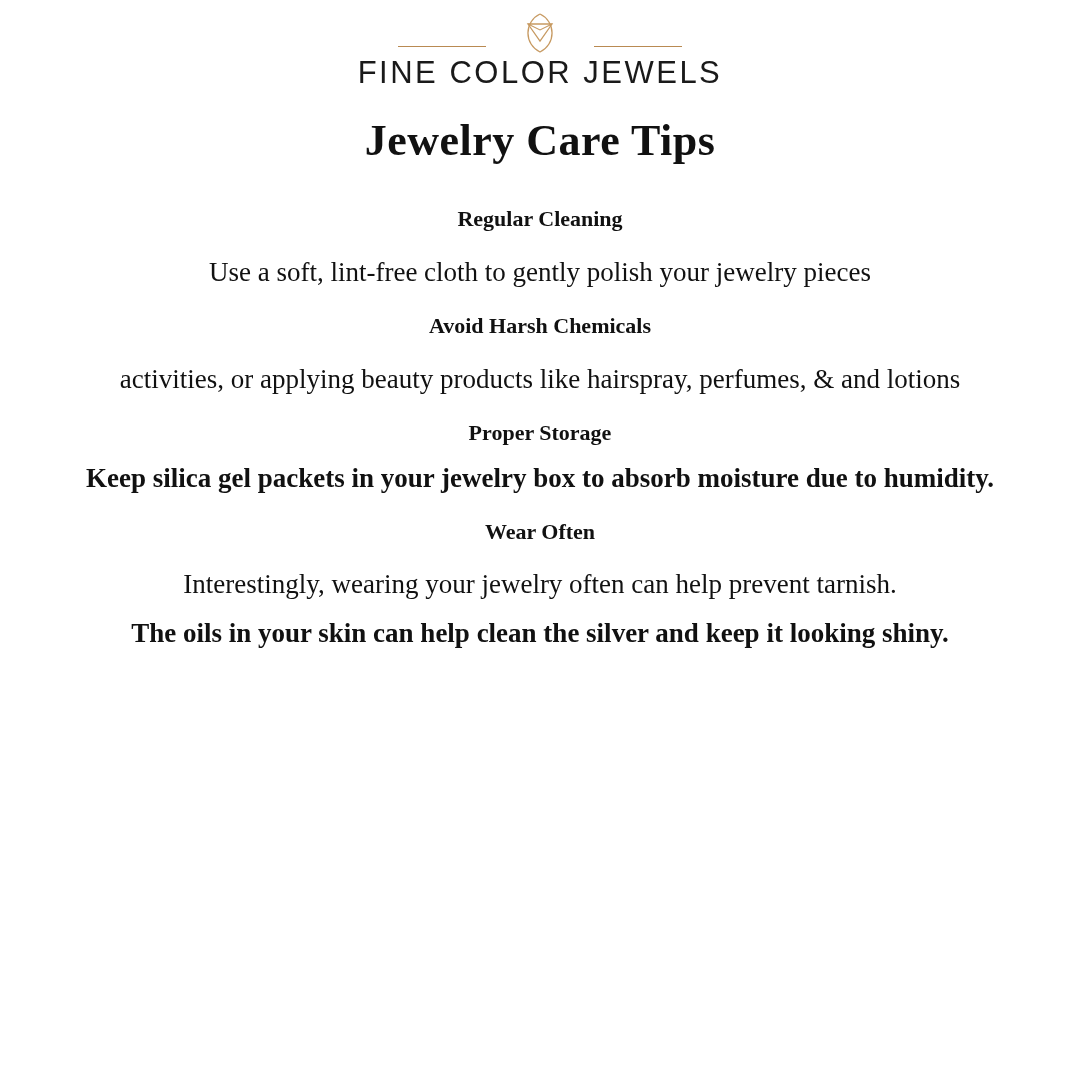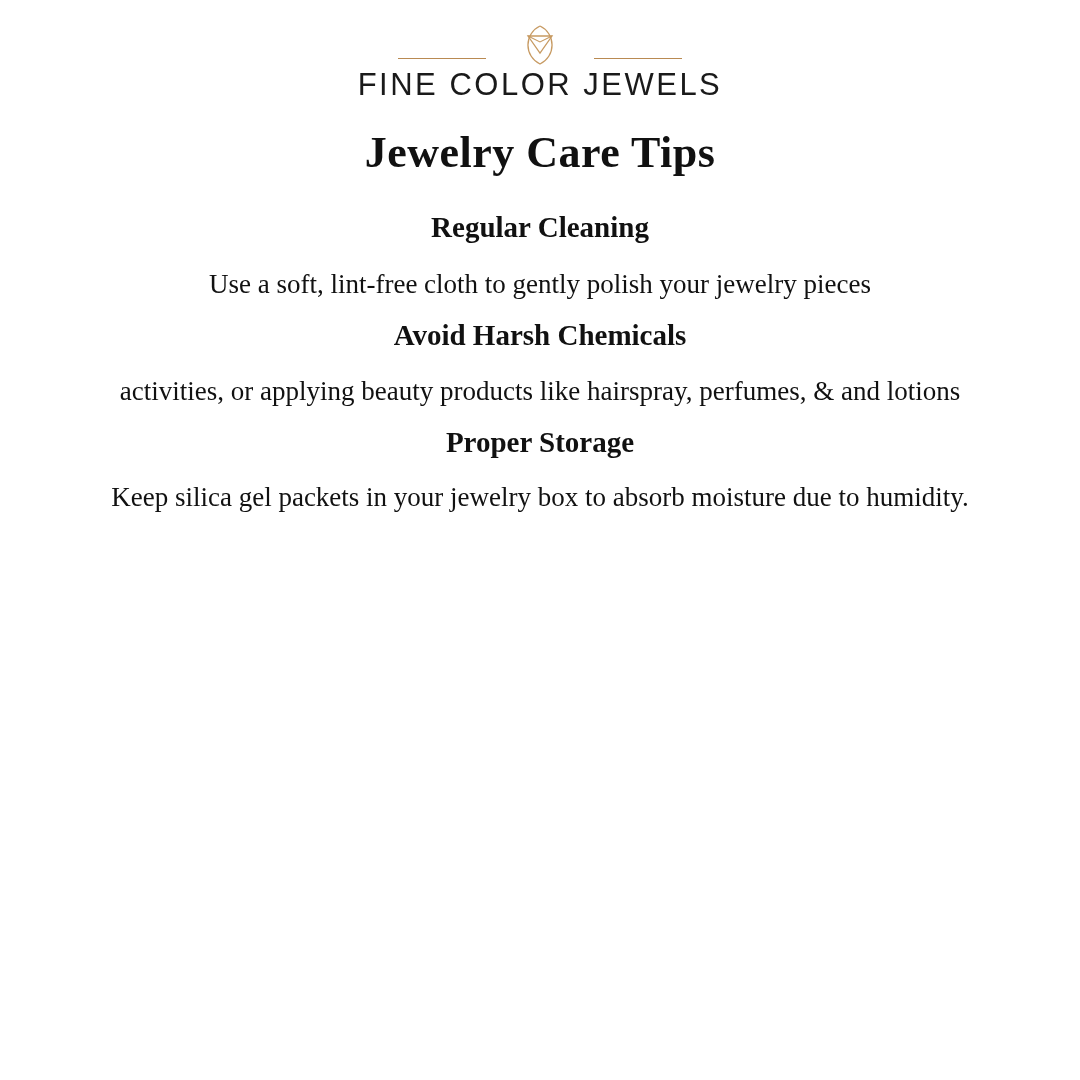--- a/index.html
+++ b/index.html
@@ -12,21 +12,21 @@
     height: 1080px;
     overflow: hidden;
     font-family: "Liberation Serif", "DejaVu Serif", serif;
     color: #111111;
   }
 
   .page {
     width: 1080px;
     height: 1080px;
     box-sizing: border-box;
-    padding: 16px 34px 0 34px;
+    padding: 4px 34px 0 34px;
     display: flex;
     flex-direction: column;
     align-items: center;
   }
 
   
   .brand {
     width: 100%;
     display: flex;
     flex-direction: column;
@@ -80,35 +80,35 @@
     flex-direction: column;
     align-items: center;
   }
   .section {
     width: 100%;
     display: flex;
     flex-direction: column;
     align-items: center;
   }
   .section-heading {
-    font-size: 29px;
+    font-size: 22px;
     font-weight: 700;
     text-align: center;
-    margin: 16px 0 0 0;
+    margin: 24px 0 0 0;
     line-height: 1.2;
   }
   .section-line {
     font-size: 27px;
     font-weight: 400;
     text-align: left;
     line-height: 1.28;
     margin: 22px 0 0 0;
     max-width: 1010px;
   }
-  .section-line.tight { margin-top: 20px; }
+  .section-line.tight { margin-top: 14px; font-weight: bold; }
 </style>
 </head>
 <body>
 
 <div class="page">
 
   <div class="brand">
     <div class="brand-mark">
       <span class="rule left"></span>
       <span class="gem-icon">
@@ -138,15 +138,20 @@
     </div>
 
     <div class="section">
       <div class="section-heading">Proper Storage</div>
       <div class="section-line tight">Keep silica gel packets in your jewelry box to absorb moisture due to humidity.</div>
     </div>
 
     <div class="section">
     </div>
 
+    <div class="section">
+      <div class="section-heading">Wear Often</div>
+      <div class="section-line">Interestingly, wearing your jewelry often can help prevent tarnish.</div>
+      <div class="section-line tight">The oils in your skin can help clean the silver and keep it looking shiny.</div>
+    </div>
 
   </div>
 </div>
 
 </body></html>

